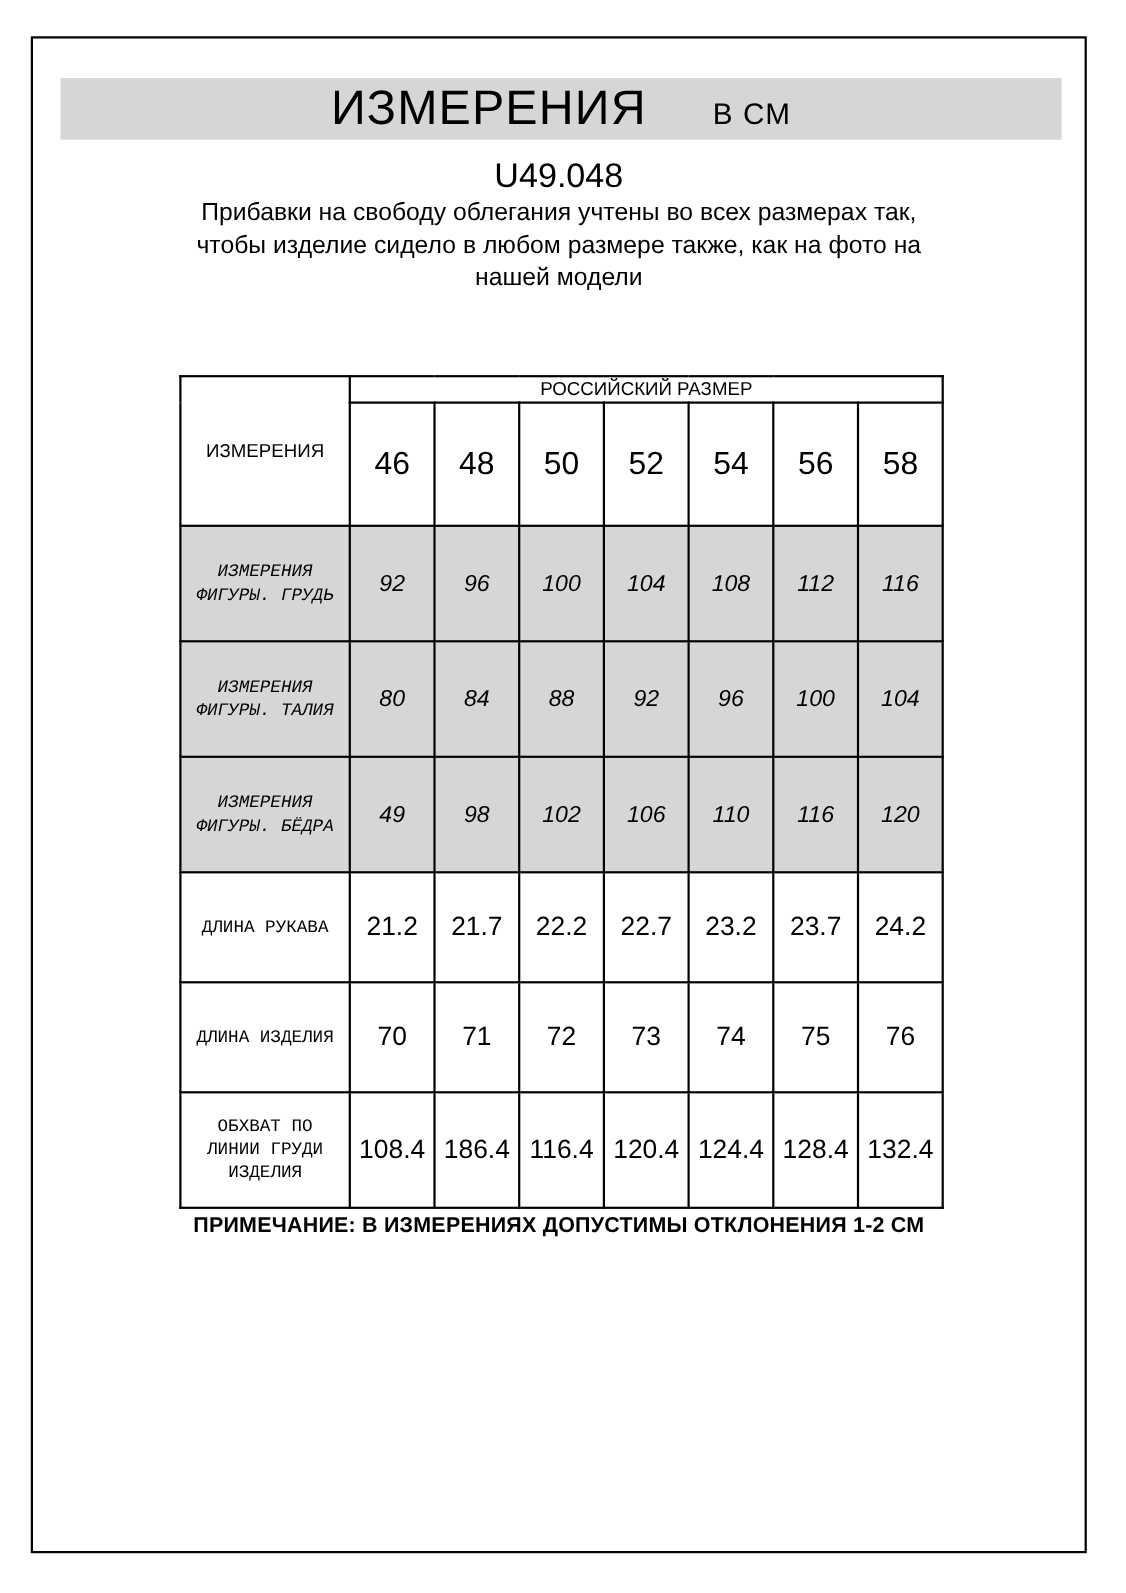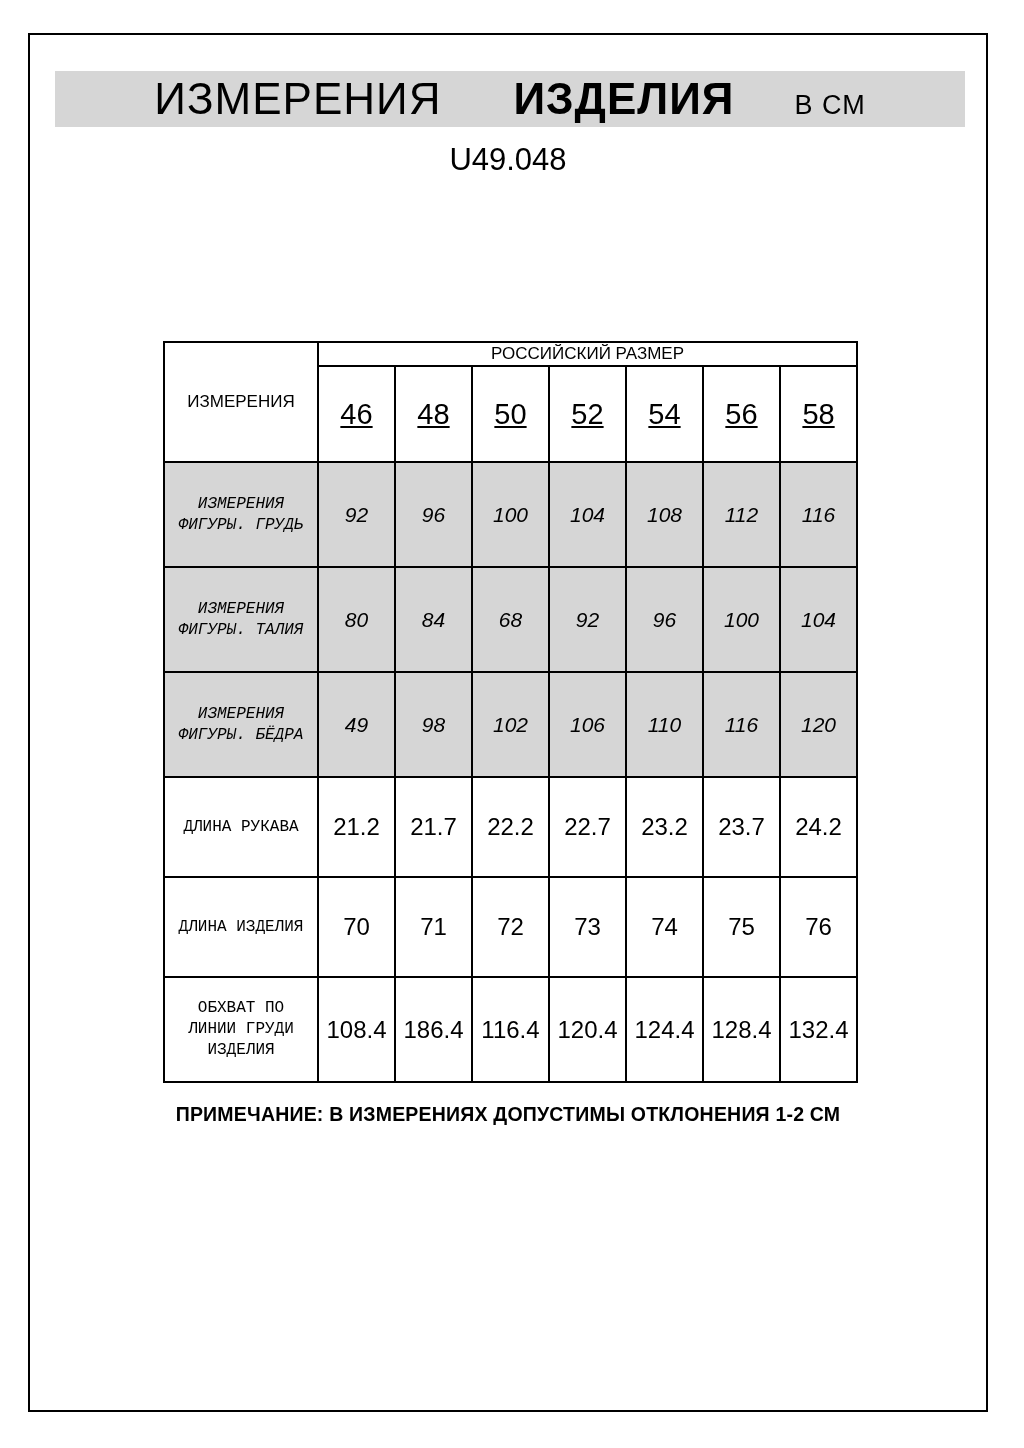--- a/index.html
+++ b/index.html
@@ -83,21 +83,21 @@
   }
   table.size-table th, table.size-table td {
     border: 2px solid #000000;
     text-align: center;
     vertical-align: middle;
     font-weight: 400;
   }
   col.c-label { width: 154px; }
   col.c-size  { width: 77px; }
   thead tr.group-row { height: 24px; }
-  thead tr.sizes-row { height: 96px; text-decoration: underline; }
+  thead tr.sizes-row { height: 112px; }
   th.corner {
     font-size: 17px;
     font-weight: 400;
     background: #ffffff;
   }
   th.group {
     font-size: 17px;
     font-weight: 400;
     line-height: 20px;
     background: #ffffff;
@@ -132,26 +132,26 @@
   }
 </style>
 </head>
 <body>
 
 <div class="page">
   <div class="frame">
 
     <div class="header-bar">
       <span class="t1">ИЗМЕРЕНИЯ</span>
-      <span class="t2">ИЗДЕЛИЯ</span>
       <span class="t3">В СМ</span>
     </div>
 
     <div class="code">U49.048</div>
 
+    <div class="desc">Прибавки на свободу облегания учтены во всех размерах так, чтобы изделие сидело в любом размере также, как на фото на нашей модели</div>
 
     <table class="size-table">
       <colgroup>
         <col class="c-label">
         <col class="c-size">
           <col class="c-size">
           <col class="c-size">
           <col class="c-size">
         <col class="c-size">
           <col class="c-size">
@@ -180,21 +180,21 @@
             <td class="val">100</td>
             <td class="val">104</td>
             <td class="val">108</td>
             <td class="val">112</td>
             <td class="val">116</td>
           </tr>
           <tr class="shaded italic">
             <th class="rowlabel">ИЗМЕРЕНИЯ ФИГУРЫ. ТАЛИЯ</th>
             <td class="val">80</td>
             <td class="val">84</td>
-            <td class="val">68</td>
+            <td class="val">88</td>
             <td class="val">92</td>
             <td class="val">96</td>
             <td class="val">100</td>
             <td class="val">104</td>
           </tr>
           <tr class="shaded italic">
             <th class="rowlabel">ИЗМЕРЕНИЯ ФИГУРЫ. БЁДРА</th>
             <td class="val">49</td>
             <td class="val">98</td>
             <td class="val">102</td>

